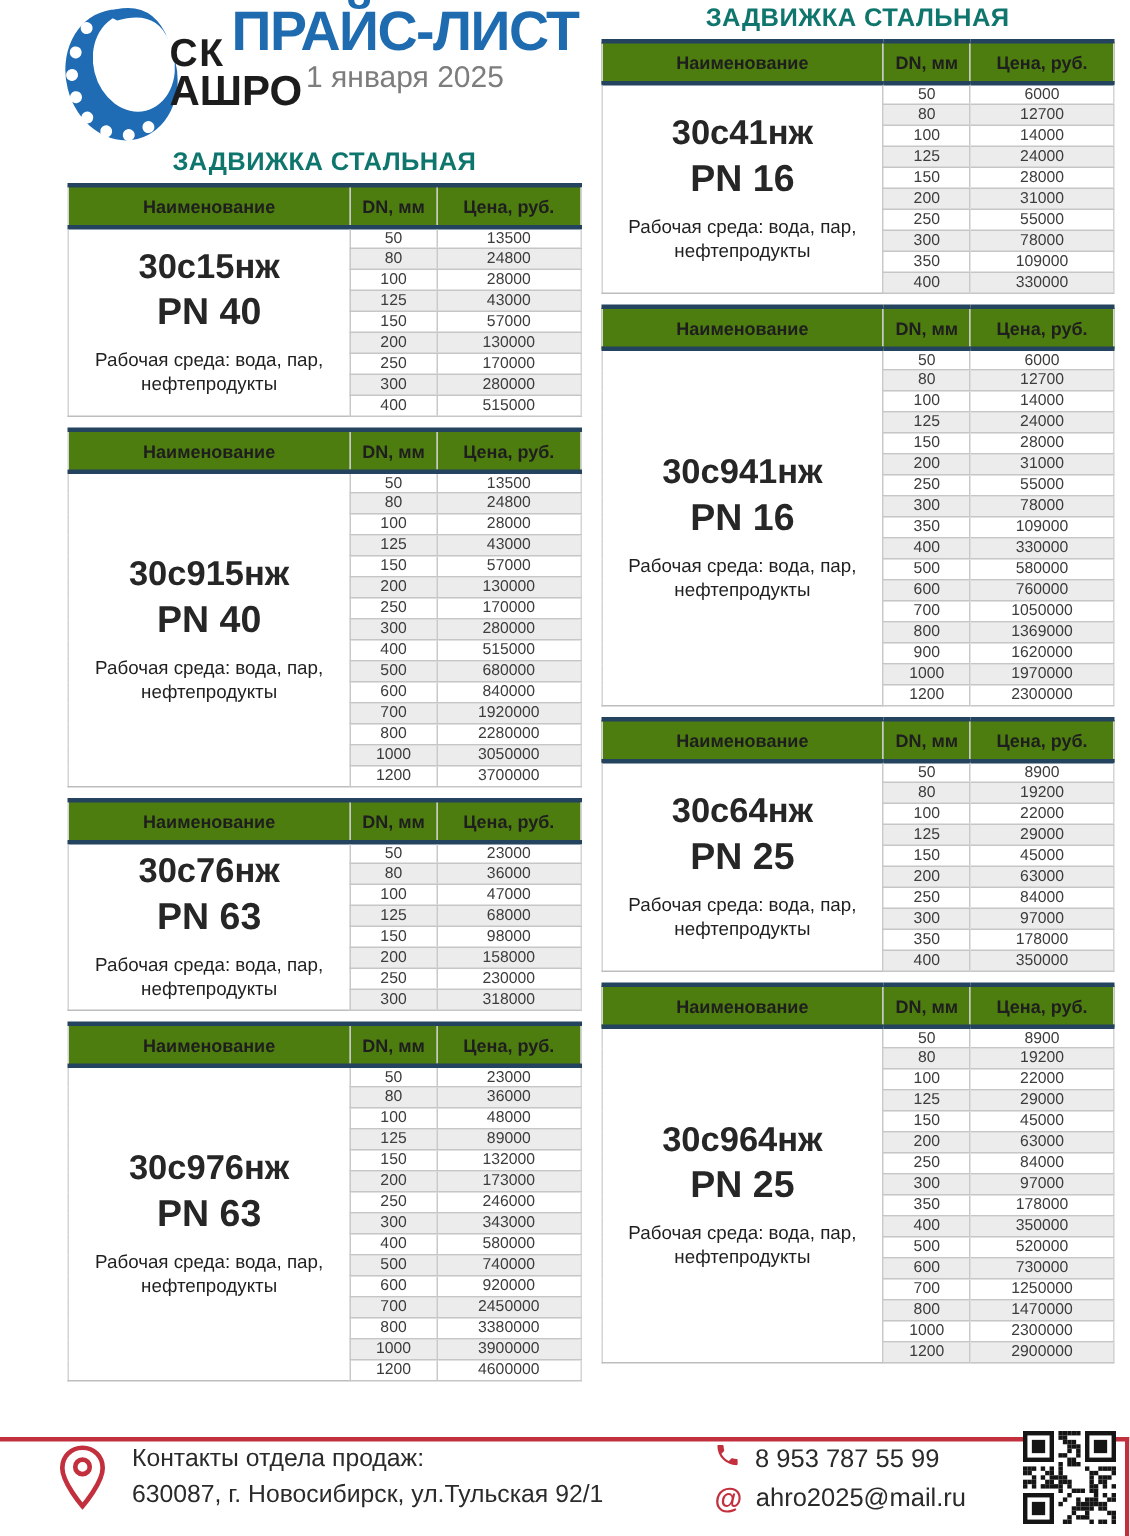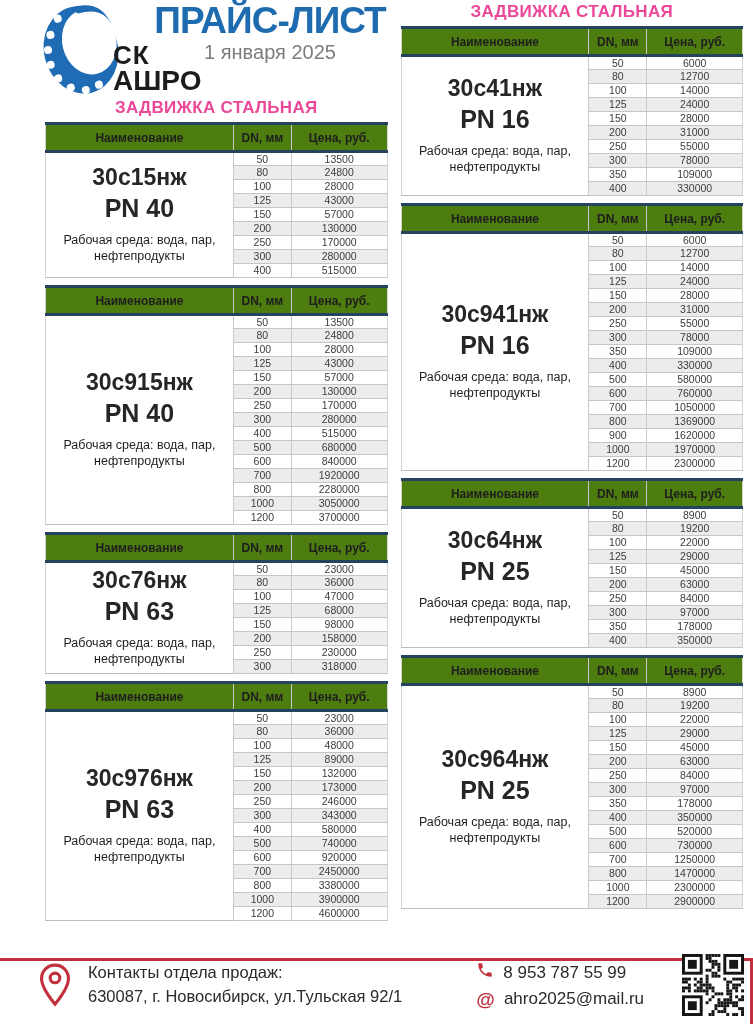--- a/index.html
+++ b/index.html
@@ -4,28 +4,28 @@
 <style>
   * { margin:0; padding:0; box-sizing:border-box; }
   html,body { width:753px; height:1024px; background:#fff; font-family:"Liberation Sans",sans-serif; }
   .page { width:753px; height:1024px; display:flex; flex-direction:column; overflow:hidden; background:#fff; }
   .content { flex:1; display:flex; gap:13px; padding:0 10px 0 45px; }
   .col { width:50%; display:flex; flex-direction:column; }
 
   
   .header-block { height:96px; position:relative; }
   .logo { position:absolute; left:-24px; top:2px; width:190px; height:94px; }
-  .logo-text { position:absolute; left:92px; top:22px; line-height:0.92; color:#1c1c1c; font-weight:bold;margin-top:20px; }
+  .logo-text { position:absolute; left:92px; top:22px; line-height:0.92; color:#1c1c1c; font-weight:bold; }
   .logo-text .l1 { font-size:26px; letter-spacing:1px; }
   .logo-text .l2 { font-size:28px; letter-spacing:0; }
   .title-block { position:absolute; left:100px; top:2px; width:250px; text-align:center; }
   .main-title { font-size:37px; font-weight:bold; color:#1e6bb0; letter-spacing:-1px; line-height:1.05; }
   .date-sub { font-size:20px; color:#7d7d7d; margin-top:0; }
 
-  .section-title { text-align:center; font-weight:bold; font-size:17px; color:#ec4899; letter-spacing:0.3px; padding:2px 0 4px 0; }
+  .section-title { text-align:center; font-weight:bold; font-size:17px; color:#0f766e; letter-spacing:0.3px; padding:2px 0 4px 0; }
   .col-left .section-title { margin-top:0; }
 
   
   table.price-table { width:100%; border-collapse:collapse; table-layout:fixed; margin-bottom:7px;
     border-left:1px solid #d4d4d4; border-right:1px solid #d4d4d4; border-bottom:1px solid #bdbdbd; }
   col.c-name { width:55%; } col.c-dn { width:17%; } col.c-price { width:28%; }
   .price-table th { border-top:3px solid #24435e; border-bottom:3px solid #24435e; background:#4d7c0f;
     height:28px; font-size:12px; color:#1e1e1e; font-weight:bold; text-align:center; }
   .price-table th + th { border-left:1px solid #c9c9c9; }
   .price-table td { height:14px; font-size:10.5px; color:#3c3c3c; text-align:center; line-height:1;

